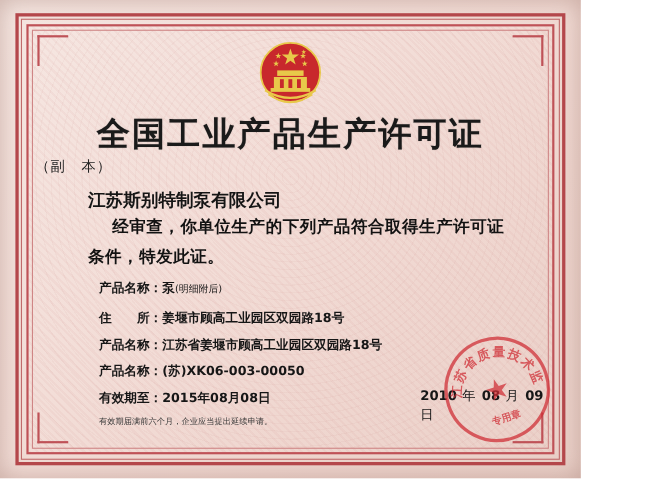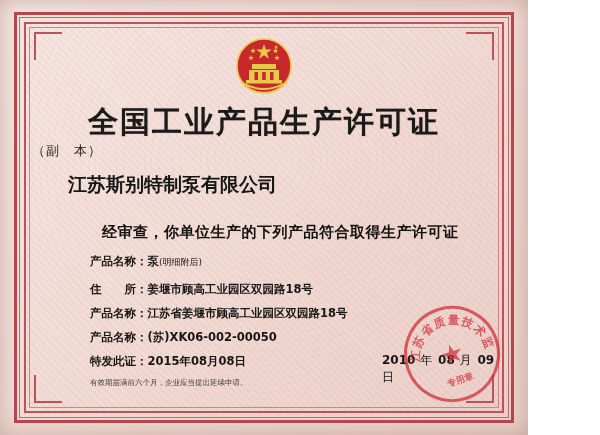--- a/index.html
+++ b/index.html
@@ -130,37 +130,36 @@
     text-align: left;
     font-family: "DejaVu Sans", sans-serif;
     font-size: 13px;
     color: #222;
     letter-spacing: 1px;
   }
 
   .company {
     position: absolute;
     top: 142px;
-    left: 36px;
+    left: 48px;
     font-family: Liberation Sans, sans-serif;
-    font-size: 19px;
+    font-size: 16px;
     font-weight: bold;
     color: #151515;
   }
 
   .body-line1 {
     position: absolute;
     top: 167px;
     left: 70px;
     font-family: "DejaVu Sans", sans-serif;
     font-size: 15px;
     font-weight: bold;
     color: #121212;
     letter-spacing: 0.5px;
-    margin-top: 26px;
   }
   .body-line2 {
     position: absolute;
     top: 194px;
     left: 48px;
     font-family: "DejaVu Sans", sans-serif;
     font-size: 15px;
     font-weight: bold;
     color: #121212;
     letter-spacing: 0.5px;
@@ -309,39 +308,40 @@
       <path d="M14 46 Q37 60 60 46" fill="none" stroke="#e8c84a" stroke-width="2"></path>
       <path d="M17 50 Q37 63 57 50" fill="none" stroke="#e8c84a" stroke-width="1.4"></path>
     </svg>
 
     <div class="title">全国工业产品生产许可证</div>
     <div class="subtitle">（副　本）</div>
 
     <div class="company">江苏斯别特制泵有限公司</div>
 
     <div class="body-line1">经审查，你单位生产的下列产品符合取得生产许可证</div>
+    <div class="body-line2">条件，特发此证。</div>
 
     <div class="field f-product">
       <span class="label">产品名称：</span><span class="value">泵</span><span class="note">(明细附后)</span>
     </div>
 
     <div class="field f-address">
       <span class="label">住　　所：</span><span class="value">姜堰市顾高工业园区双园路18号</span>
     </div>
 
     <div class="field f-place">
       <span class="label">产品名称：</span><span class="value">江苏省姜堰市顾高工业园区双园路18号</span>
     </div>
 
     <div class="field f-certno">
-      <span class="label">产品名称：</span><span class="value">(苏)XK06-002-00050</span>
+      <span class="label">产品名称：</span><span class="value">(苏)XK06-003-00050</span>
     </div>
 
     <div class="field f-valid">
-      <span class="label">特发此证：</span><span class="value">2015年08月08日</span>
+      <span class="label">有效期至：</span><span class="value">2015年08月08日</span>
     </div>
 
     <div class="date-line">
       <span class="num">2010</span>
       <span>年</span>
       <span class="num">08</span>
       <span>月</span>
       <span class="num">09</span>
       <span>日</span>
     </div>

